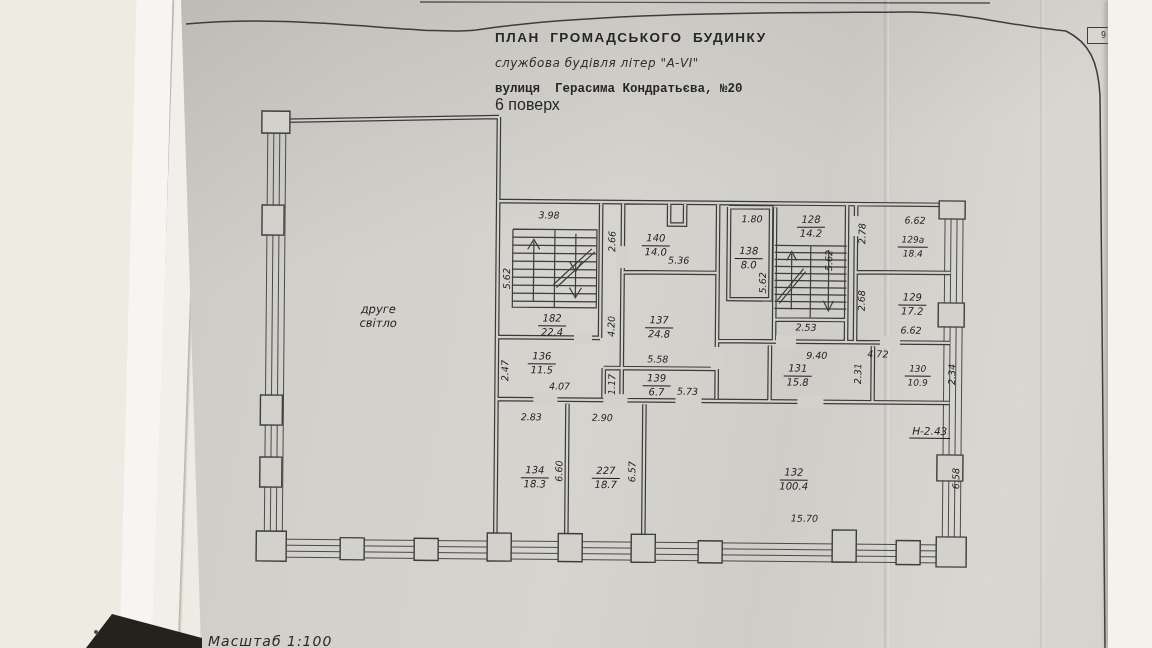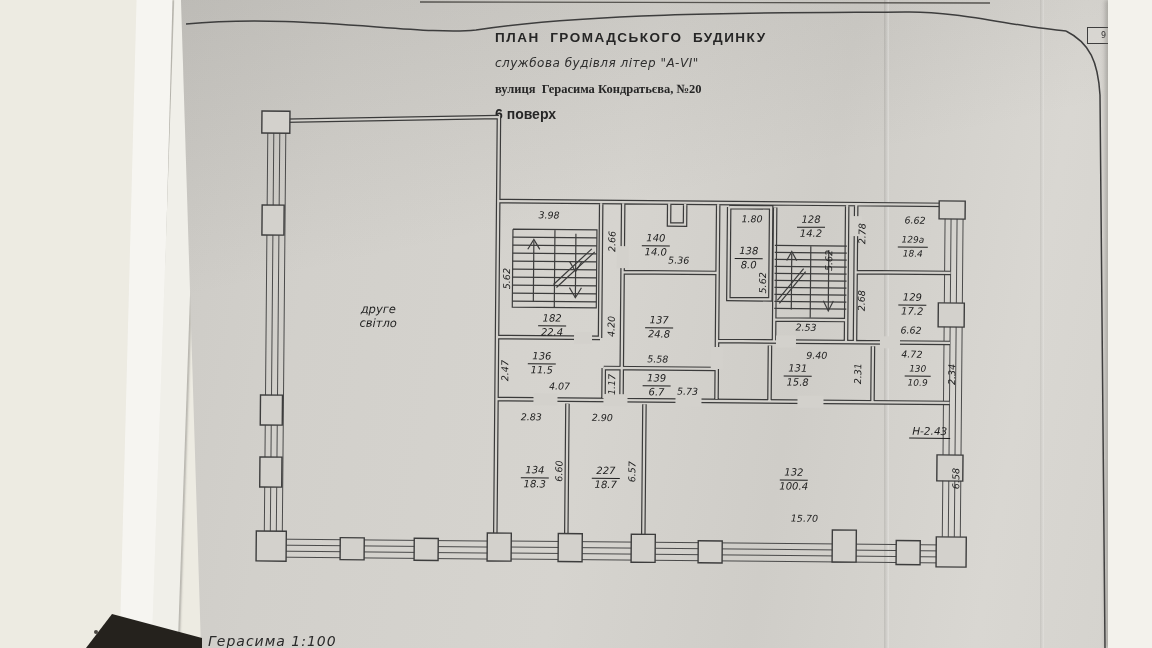--- a/index.html
+++ b/index.html
@@ -26,24 +26,24 @@
               clip-path:polygon(86px 648px,112px 614px,202px 638px,202px 648px);background:#25221d;}
   
   .frame-svg{position:absolute;left:0;top:0;}
   .page-no{position:absolute;left:1087px;top:27px;width:31px;height:15px;border:1.3px solid #3e3e3e;
            font-size:8px;color:#333;text-align:center;line-height:15px;background:rgba(218,216,211,.6);}
   
   .title-block{position:absolute;left:495px;top:30px;width:330px;color:#262626;}
   .tl{white-space:pre;}
   .tl0{font-family:"Liberation Sans",sans-serif;font-weight:bold;font-size:13.5px;letter-spacing:1.5px;margin-bottom:11px;}
   .tl1{font-style:italic;font-size:12px;letter-spacing:.5px;margin-bottom:12px;color:#2e2e2e;}
-  .tl2{font-family:Liberation Serif, serif;font-weight:bold;font-size:12.5px;margin-bottom:9px;}
+  .tl2{font-family:Liberation Mono, monospace;font-weight:bold;font-size:12.5px;}
   .tl3{font-family:"Liberation Sans",sans-serif;font-weight:bold;font-size:12.5px;margin-bottom:9px;}
   .tl4{font-family:"Liberation Sans",sans-serif;font-size:12px;margin-bottom:8px;color:#2c2c2c;}
-  .tl5{font-family:"Liberation Sans",sans-serif;font-weight:bold;font-size:14px;}
+  .tl5{font-family:"Liberation Sans",sans-serif;font-weight:normal;font-size:16px;}
   
   .plan-wrap{position:absolute;left:0;top:0;width:1152px;height:648px;
              transform:rotate(.5deg);transform-origin:610px 340px;}
   .room-label{position:absolute;width:60px;text-align:center;font-style:italic;color:#1e1e1e;
               font-size:10px;line-height:12px;}
   .room-label .num{display:inline-block;border-bottom:1.2px solid #1e1e1e;padding:0 4px 1px;}
   .dim{position:absolute;width:44px;text-align:center;font-style:italic;font-size:9.5px;color:#222;}
   .dim.v{transform:rotate(-90deg);}
   .annot{position:absolute;font-style:italic;color:#1e1e1e;}
   .second-light{width:80px;text-align:center;font-size:11.5px;line-height:14px;}
@@ -227,38 +227,38 @@
       <div class="dim v" style="left:839px;top:293px">2.68</div>
       <div class="dim" style="left:889px;top:322px">6.62</div>
       <div class="dim v" style="left:589px;top:321px">4.20</div>
       <div class="dim" style="left:636px;top:353px">5.58</div>
       <div class="dim v" style="left:483px;top:366px">2.47</div>
       <div class="dim" style="left:538px;top:381px">4.07</div>
       <div class="dim v" style="left:590px;top:379px">1.17</div>
       <div class="dim" style="left:666px;top:385px">5.73</div>
       <div class="dim" style="left:795px;top:348px">9.40</div>
       <div class="dim v" style="left:836px;top:366px">2.31</div>
-      <div class="dim" style="left:890px;top:346px">4.72</div>
+      <div class="dim" style="left:856px;top:346px">4.72</div>
       <div class="dim v" style="left:930px;top:366px">2.34</div>
       <div class="dim" style="left:510px;top:412px">2.83</div>
       <div class="dim v" style="left:538px;top:466px">6.60</div>
       <div class="dim" style="left:581px;top:412px">2.90</div>
       <div class="dim v" style="left:611px;top:466px">6.57</div>
       <div class="dim" style="left:784px;top:511px">15.70</div>
       <div class="dim v" style="left:935px;top:470px">6.58</div>
 
       
       <div class="annot second-light" style="left:338px;top:304px">
         <span>друге</span><br>
         <span>світло</span>
       </div>
       <div class="annot" style="left:910px;top:417px">
         <span class="height-note">Н-2.43</span>
       </div>
     </div>
 
-    <div class="scale-note">Герасима  1:100</div>
+    <div class="scale-note">Масштаб  1:100</div>
   </div>
 
   <div class="wall-right"></div>
   <div class="dark-wedge"></div>
   <div class="speck"></div>
 </div>
 
 </body></html>

